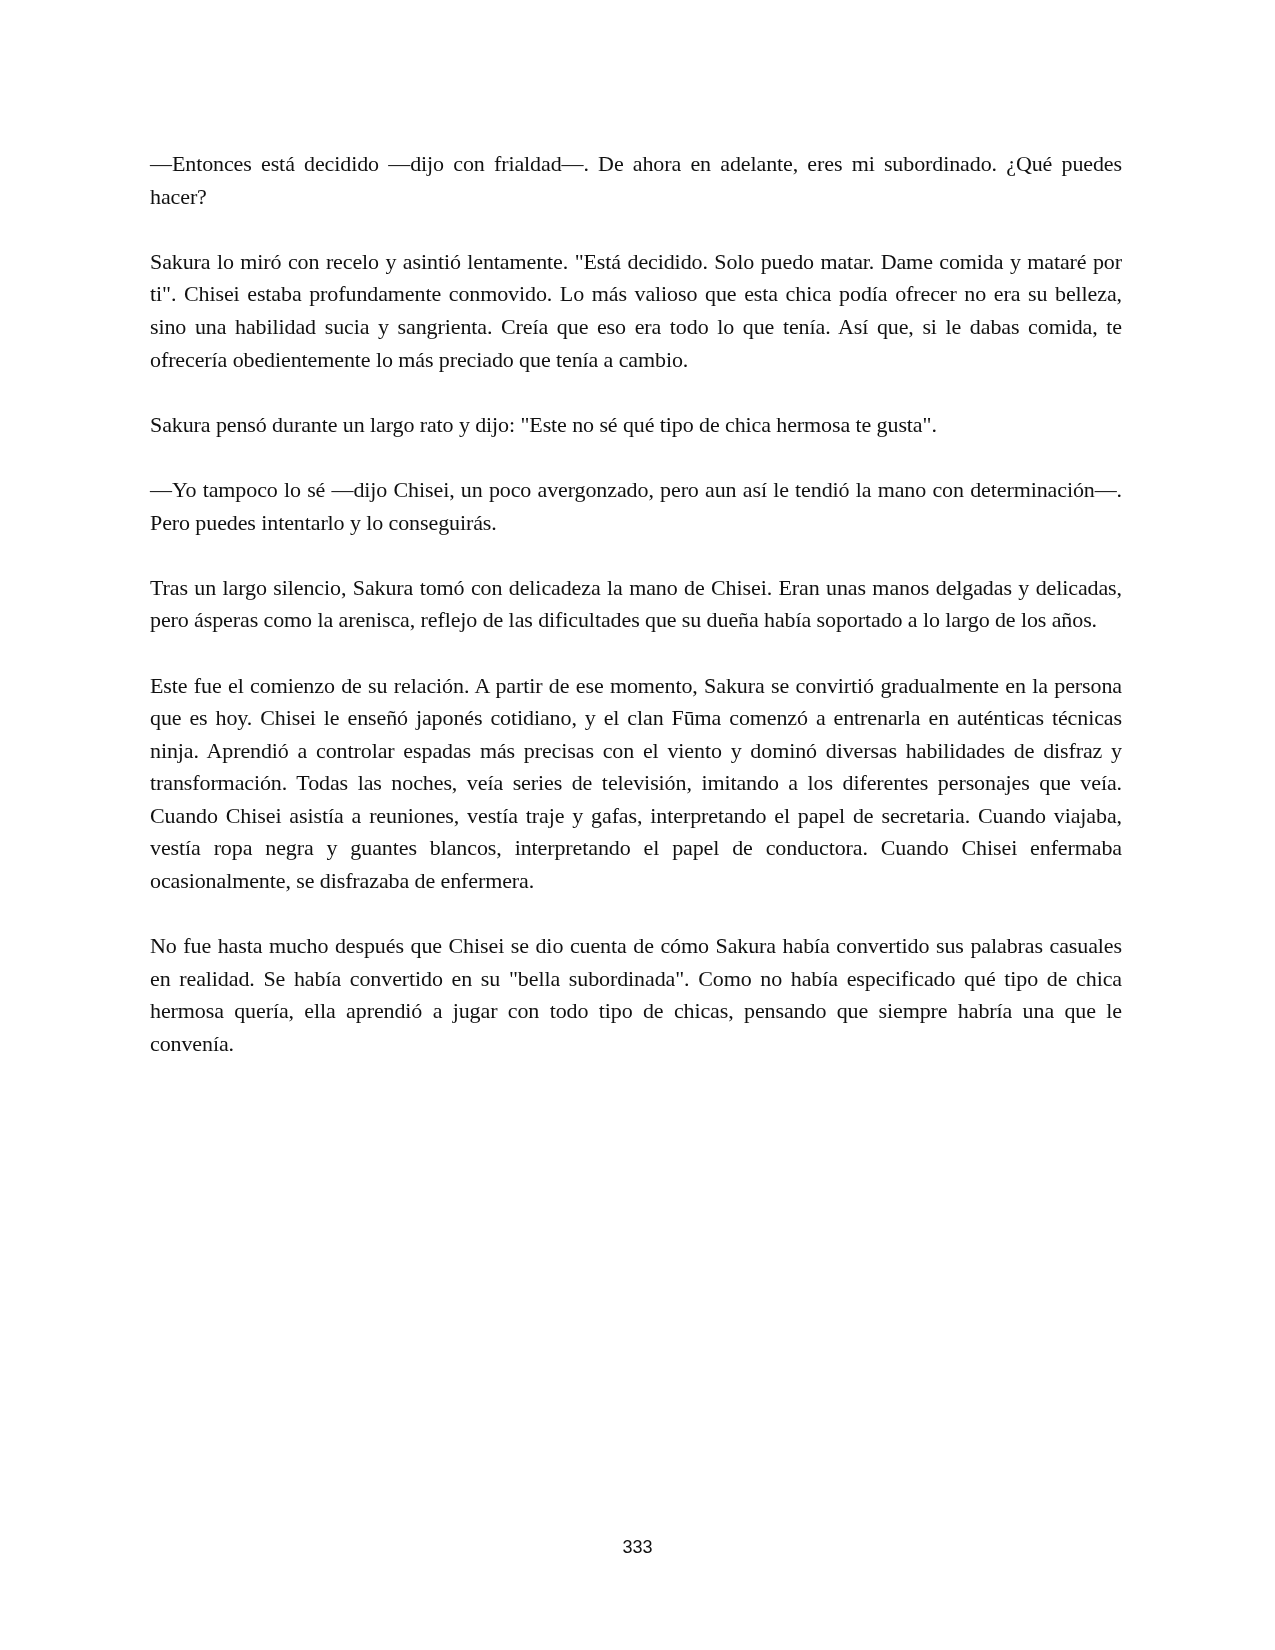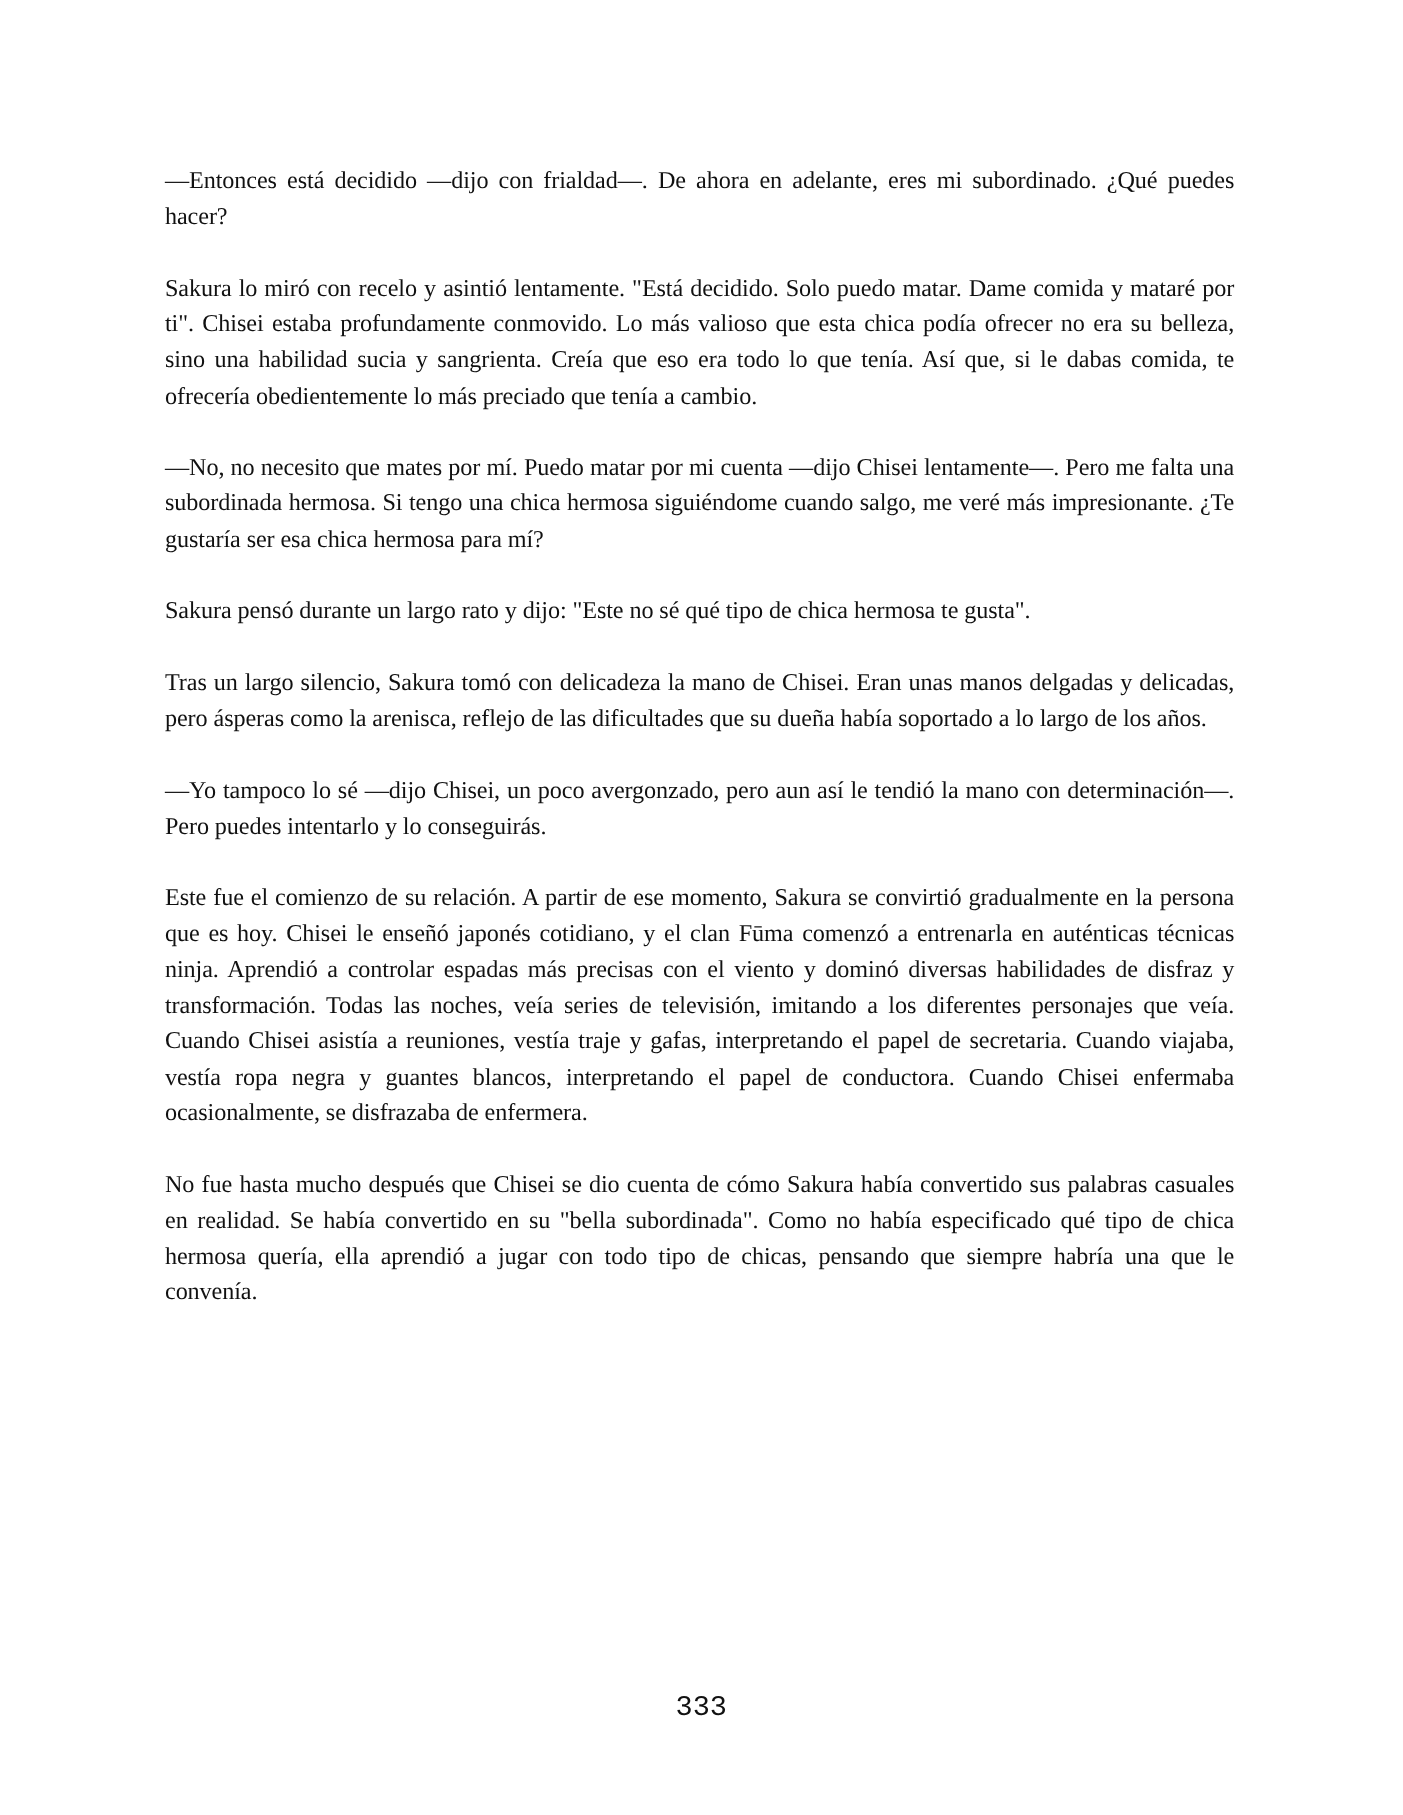--- a/index.html
+++ b/index.html
@@ -9,31 +9,30 @@
   }
   .text-block {
     position: absolute; left: 150px; top: 148px; width: 972px;
     font-family: "Liberation Serif", serif;
     font-size: 22px; line-height: 32.6px; color: #111111;
     text-align: justify; letter-spacing: -0.1px;
   }
   .para { margin: 0 0 32.6px 0; }
   .page-number {
     position: absolute; left: 0; width: 1275px; top: 1537px; text-align: center;
-    font-family: Liberation Mono, monospace; font-size: 26px; color: #111111;
+    font-family: Liberation Sans, sans-serif; font-size: 18px; color: #111111;
   }
 </style>
 </head>
 <body>
 
 <div class="page">
   <div class="text-block">
     <p class="para">—Entonces está decidido —dijo con frialdad—. De ahora en adelante, eres mi subordinado. ¿Qué puedes hacer?</p>
     <p class="para">Sakura lo miró con recelo y asintió lentamente. "Está decidido. Solo puedo matar. Dame comida y mataré por ti". Chisei estaba profundamente conmovido. Lo más valioso que esta chica podía ofrecer no era su belleza, sino una habilidad sucia y sangrienta. Creía que eso era todo lo que tenía. Así que, si le dabas comida, te ofrecería obedientemente lo más preciado que tenía a cambio.</p>
-    <p class="para">—No, no necesito que mates por mí. Puedo matar por mi cuenta —dijo Chisei lentamente—. Pero me falta una subordinada hermosa. Si tengo una chica hermosa siguiéndome cuando salgo, me veré más impresionante. ¿Te gustaría ser esa chica hermosa para mí?</p>
     <p class="para">Sakura pensó durante un largo rato y dijo: "Este no sé qué tipo de chica hermosa te gusta".</p>
+    <p class="para">—Yo tampoco lo sé —dijo Chisei, un poco avergonzado, pero aun así le tendió la mano con determinación—. Pero puedes intentarlo y lo conseguirás.</p>
     <p class="para">Tras un largo silencio, Sakura tomó con delicadeza la mano de Chisei. Eran unas manos delgadas y delicadas, pero ásperas como la arenisca, reflejo de las dificultades que su dueña había soportado a lo largo de los años.</p>
-    <p class="para">—Yo tampoco lo sé —dijo Chisei, un poco avergonzado, pero aun así le tendió la mano con determinación—. Pero puedes intentarlo y lo conseguirás.</p>
     <p class="para">Este fue el comienzo de su relación. A partir de ese momento, Sakura se convirtió gradualmente en la persona que es hoy. Chisei le enseñó japonés cotidiano, y el clan Fūma comenzó a entrenarla en auténticas técnicas ninja. Aprendió a controlar espadas más precisas con el viento y dominó diversas habilidades de disfraz y transformación. Todas las noches, veía series de televisión, imitando a los diferentes personajes que veía. Cuando Chisei asistía a reuniones, vestía traje y gafas, interpretando el papel de secretaria. Cuando viajaba, vestía ropa negra y guantes blancos, interpretando el papel de conductora. Cuando Chisei enfermaba ocasionalmente, se disfrazaba de enfermera.</p>
     <p class="para">No fue hasta mucho después que Chisei se dio cuenta de cómo Sakura había convertido sus palabras casuales en realidad. Se había convertido en su "bella subordinada". Como no había especificado qué tipo de chica hermosa quería, ella aprendió a jugar con todo tipo de chicas, pensando que siempre habría una que le convenía.</p>
   </div>
   <div class="page-number">333</div>
 </div>
 
 </body></html>

